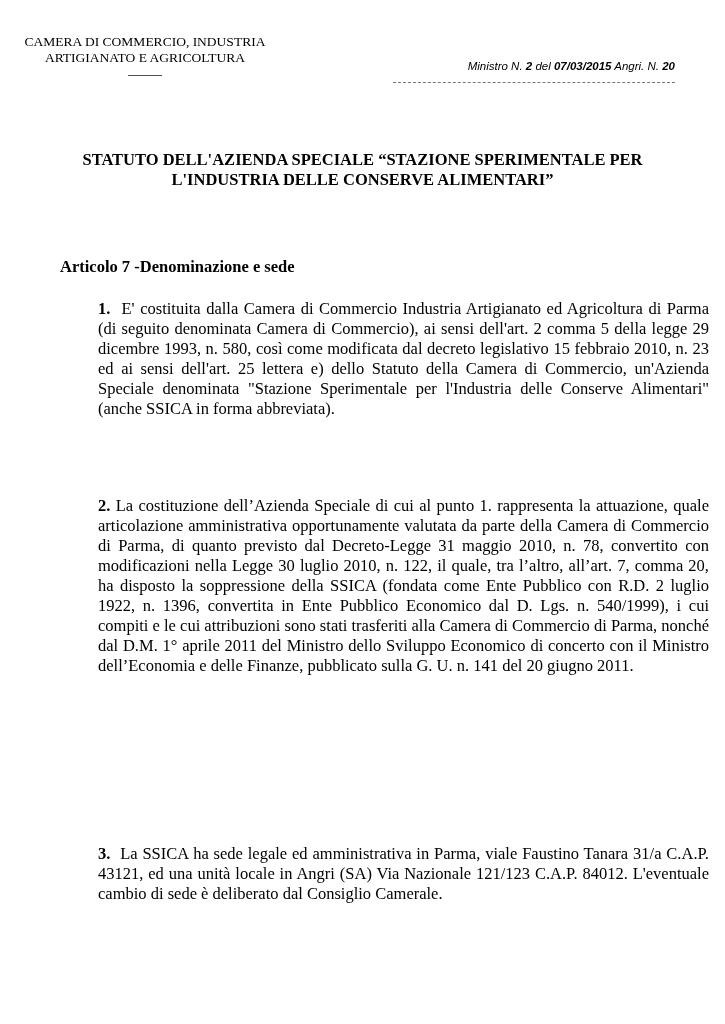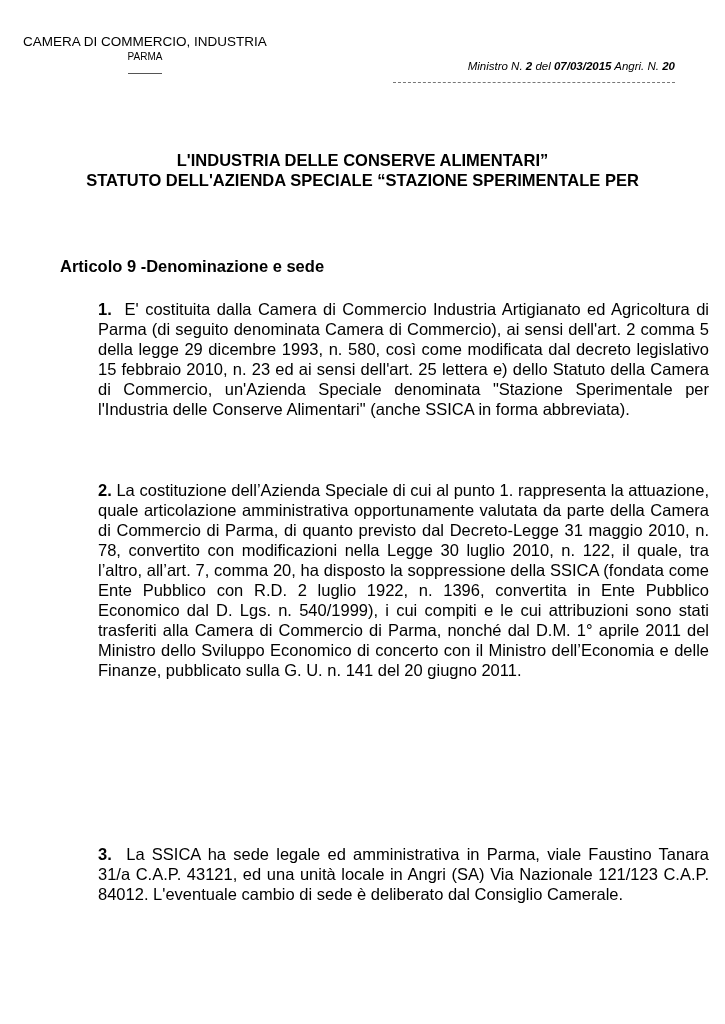--- a/index.html
+++ b/index.html
@@ -1,57 +1,57 @@
 <!DOCTYPE html>
 <html><head>
 <meta charset="utf-8">
 <style>
   html, body { margin: 0; padding: 0; background: #ffffff; }
   body { width: 725px; height: 1024px; position: relative; overflow: hidden; color: #000; }
-  .serif { font-family: Liberation Sans, sans-serif; }
+  .serif { font-family: Liberation Serif, serif; }
   .sans { font-family: "Liberation Sans", "DejaVu Sans", sans-serif; }
 
   .org { position: absolute; left: 20px; top: 34px; width: 250px; text-align: center; font-size: 13.5px; line-height: 16px; }
   .org .small { font-size: 10px; line-height: 14px; }
   .org .rule { width: 34px; height: 1px; background: #555; margin: 9px auto 0; }
 
   .verbale { position: absolute; right: 50px; top: 60px; font-size: 11.5px; font-style: italic; text-align: right; }
   .verbale b { font-weight: bold; }
   .dash { position: absolute; left: 393px; top: 82px; width: 282px; height: 0; border-top: 1px dashed #777; }
 
   .title { position: absolute; left: 40px; width: 645px; top: 150px; text-align: center; font-weight: bold; font-size: 16.5px; line-height: 20px; }
 
   .art { position: absolute; left: 60px; top: 257px; font-weight: bold; font-size: 16.5px; }
 
   .para { position: absolute; left: 60px; width: 611px; font-size: 16.5px; line-height: 20px; text-align: justify; margin-left: 38px; }
   .para b { font-weight: bold; }
   #p1 { top: 299px; }
-  #p2 { top: 480px; }
+  #p2 { top: 496px; }
   #p3 { top: 844px; }
 </style>
 </head>
 <body>
 
 <div class="org serif">
   <div>CAMERA DI COMMERCIO, INDUSTRIA</div>
-  <div class="small">PARMA</div>
+  <div>ARTIGIANATO E AGRICOLTURA</div>
   <div class="rule"></div>
 </div>
 
 <div class="verbale sans">
   <span>Ministro N. </span><b>2</b><span> del </span><b>07/03/2015</b><span> Angri. N. </span><b>20</b>
 </div>
 <div class="dash"></div>
 
 <div class="title serif">
+  <div>STATUTO DELL'AZIENDA SPECIALE “STAZIONE SPERIMENTALE PER</div>
   <div>L'INDUSTRIA DELLE CONSERVE ALIMENTARI”</div>
-  <div>STATUTO DELL'AZIENDA SPECIALE “STAZIONE SPERIMENTALE PER</div>
 </div>
 
-<div class="art serif">Articolo 9 -Denominazione e sede</div>
+<div class="art serif">Articolo 7 -Denominazione e sede</div>
 
 <div class="para serif" id="p1">
   <b>1.</b>&nbsp; <span>E' costituita dalla Camera di Commercio Industria Artigianato ed Agricoltura di Parma (di seguito denominata Camera di Commercio), ai sensi dell'art. 2 comma 5 della legge 29 dicembre 1993, n. 580, così come modificata dal decreto legislativo 15 febbraio 2010, n. 23 ed ai sensi dell'art. 25 lettera e) dello Statuto della Camera di Commercio, un'Azienda Speciale denominata "Stazione Sperimentale per l'Industria delle Conserve Alimentari" (anche SSICA in forma abbreviata).</span>
 </div>
 
 <div class="para serif" id="p2">
   <b>2.</b> <span>La costituzione dell’Azienda Speciale di cui al punto 1. rappresenta la attuazione, quale articolazione amministrativa opportunamente valutata da parte della Camera di Commercio di Parma, di quanto previsto dal Decreto-Legge 31 maggio 2010, n. 78, convertito con modificazioni nella Legge 30 luglio 2010, n. 122, il quale, tra l’altro, all’art. 7, comma 20, ha disposto la soppressione della SSICA (fondata come Ente Pubblico con R.D. 2 luglio 1922, n. 1396, convertita in Ente Pubblico Economico dal D. Lgs. n. 540/1999), i cui compiti e le cui attribuzioni sono stati trasferiti alla Camera di Commercio di Parma, nonché dal D.M. 1° aprile 2011 del Ministro dello Sviluppo Economico di concerto con il Ministro dell’Economia e delle Finanze, pubblicato sulla G. U. n. 141 del 20 giugno 2011.</span>
 </div>
 
 <div class="para serif" id="p3">

